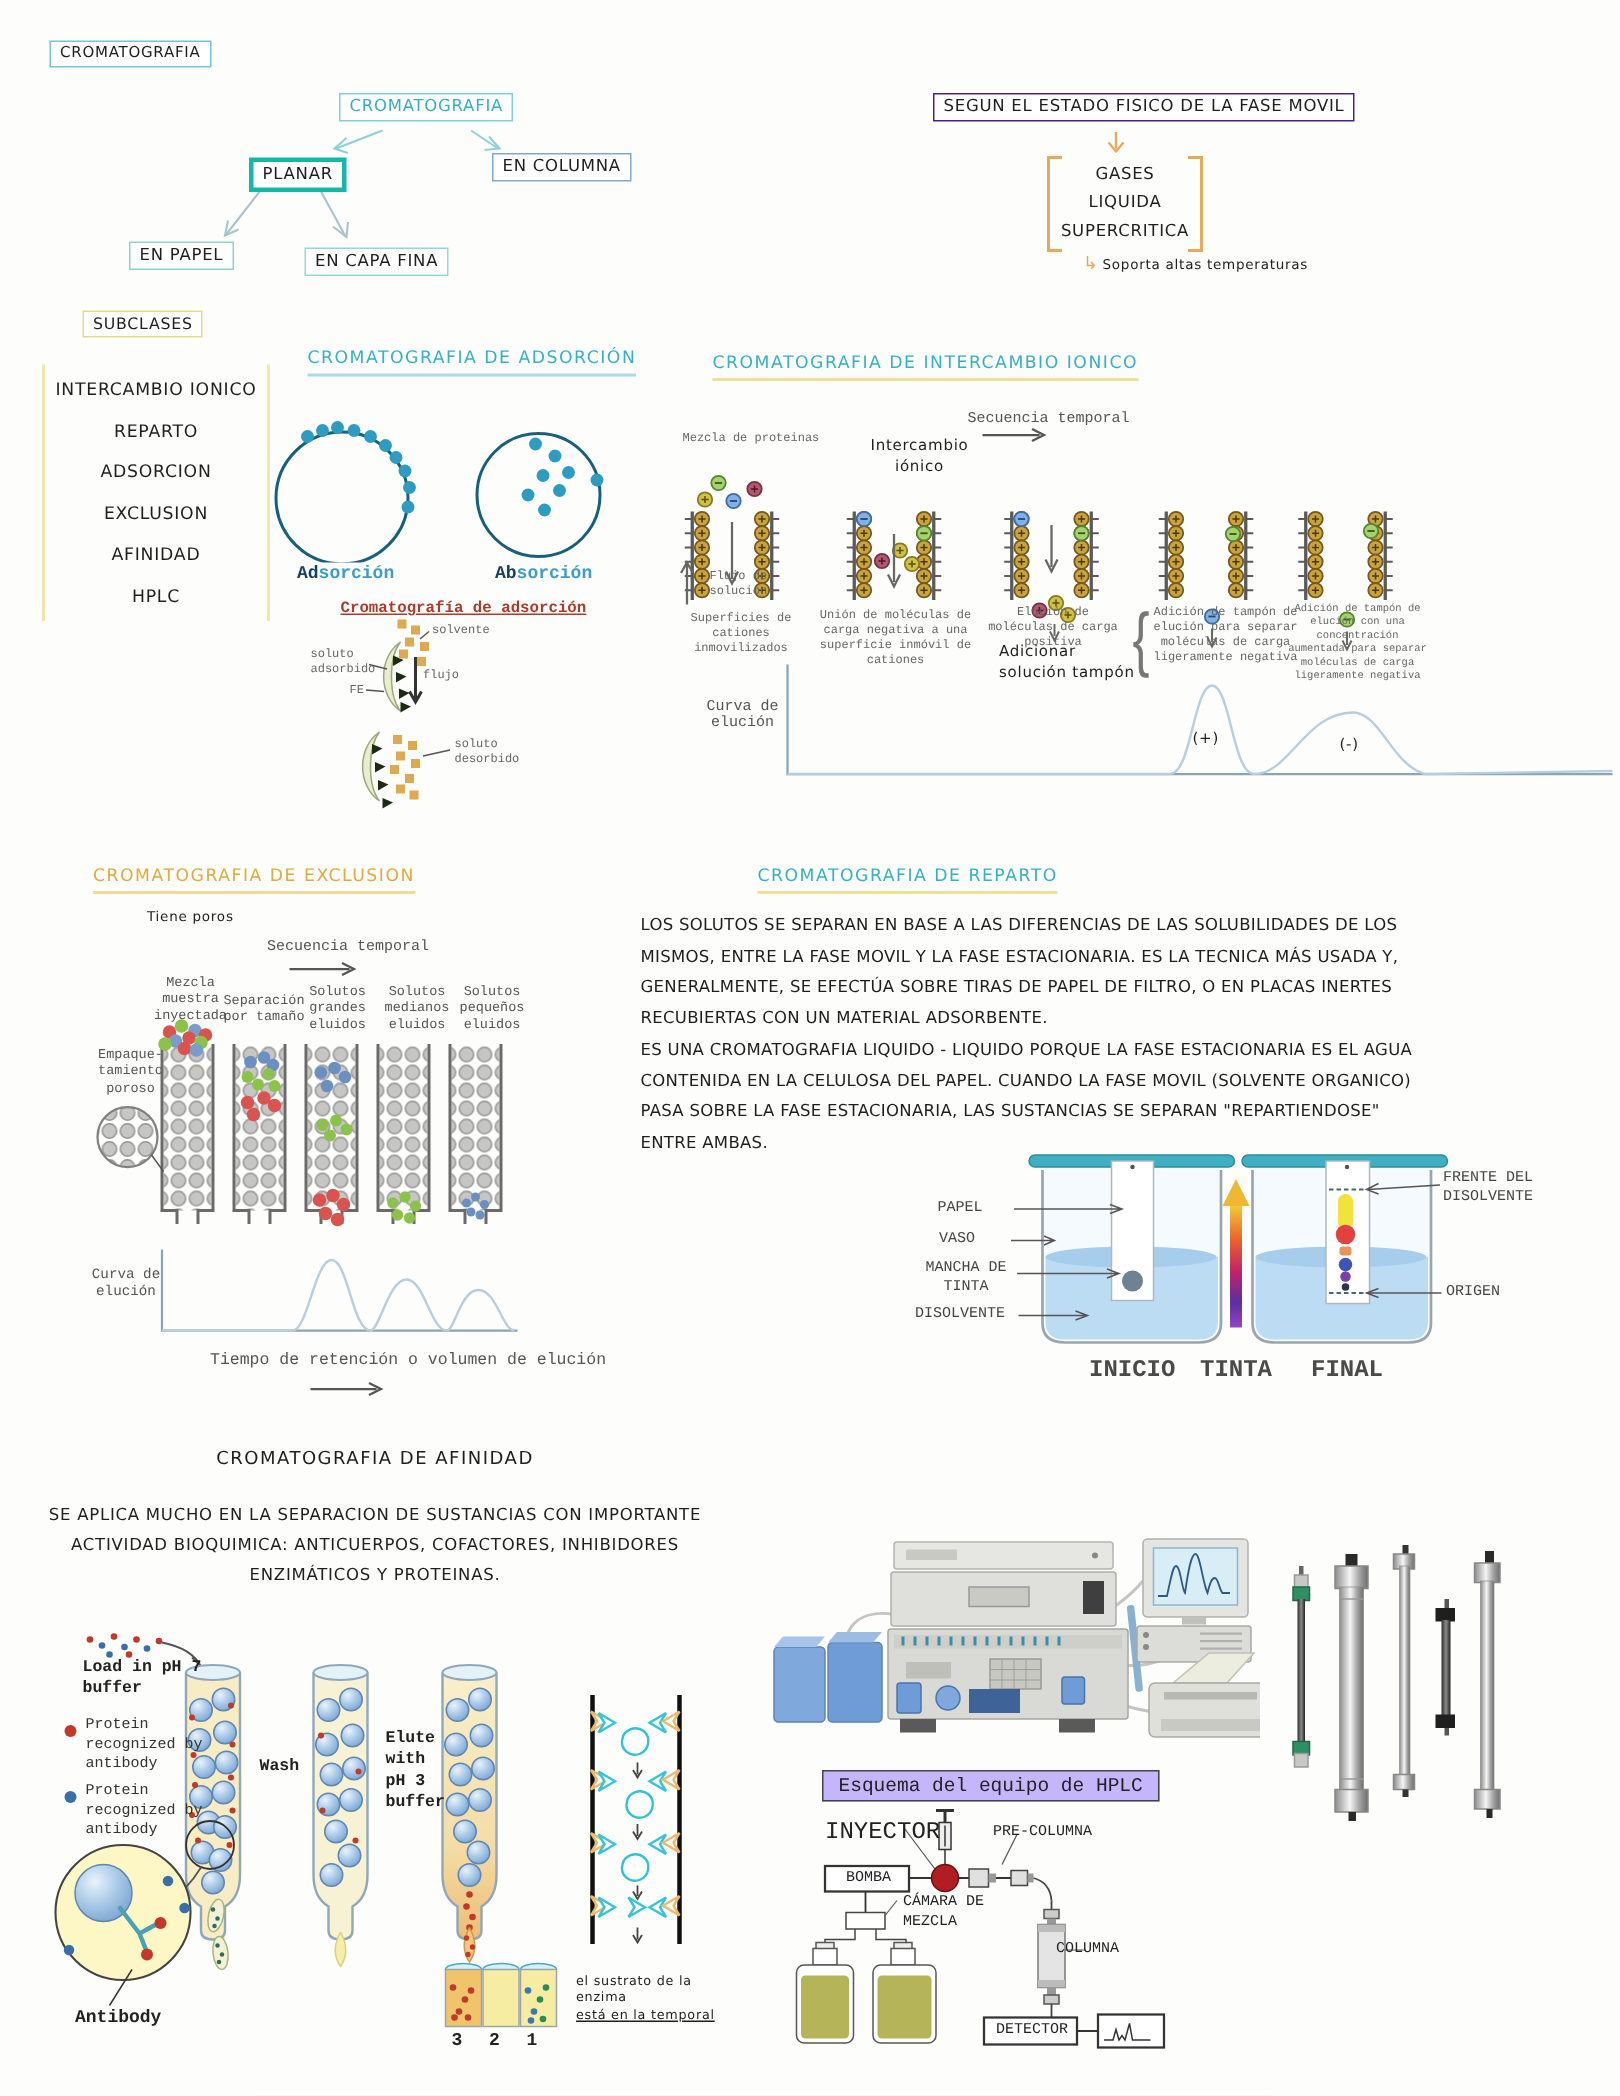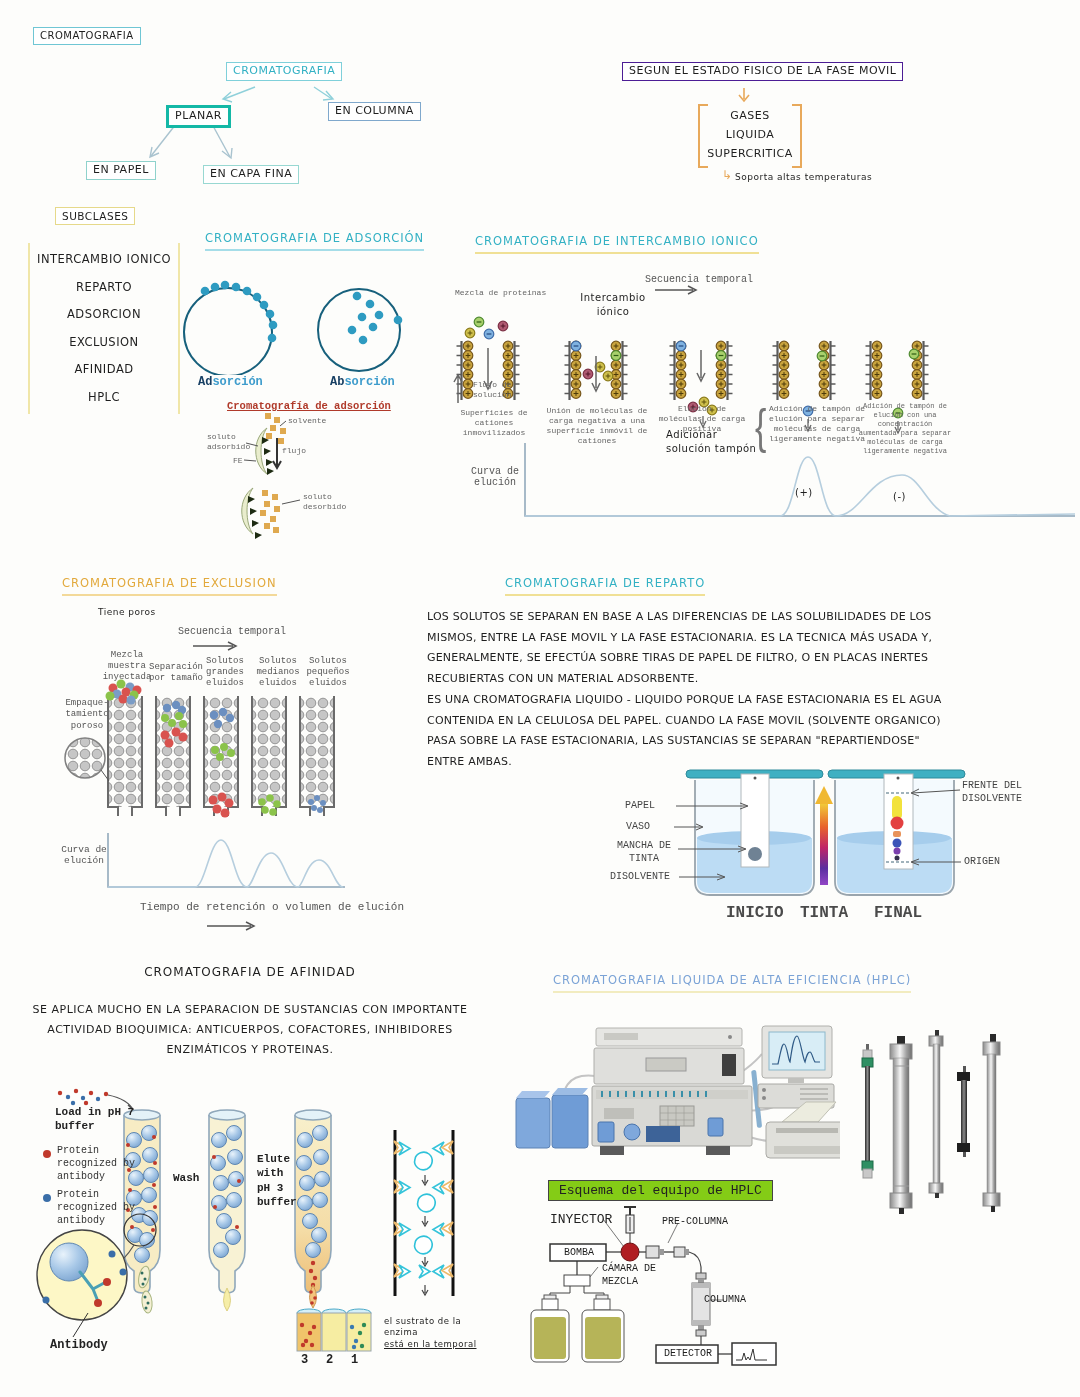--- a/index.html
+++ b/index.html
@@ -598,21 +598,20 @@
   <div class="abs pr b" style="left:257px;top:1152px;width:42px;font-size:11px;color:#222;line-height:1.3">Elute with pH 3 buffer</div>
   <div class="abs pr b" style="left:50px;top:1338px;font-size:12px;color:#222">Antibody</div>
   <div class="abs pr b" style="left:301px;top:1353px;font-size:12px;color:#222">3</div>
   <div class="abs pr b" style="left:326px;top:1353px;font-size:12px;color:#222">2</div>
   <div class="abs pr b" style="left:351px;top:1353px;font-size:12px;color:#222">1</div>
   <div class="abs hw" style="left:384px;top:1316px;width:98px;font-size:8.5px">
     <div>el sustrato de la enzima</div>
     <div style="text-decoration:underline">está en la temporal</div>
   </div>
 
-  <div class="abs hw t blue" style="left:553px;top:973px;border-bottom:2px solid #f2ecc0">CROMATOGRAFIA LIQUIDA DE ALTA EFICIENCIA (HPLC)</div>
   <svg class="abs" style="left:500px;top:1018px" width="340" height="150">
     <g stroke="#c4c4c4" stroke-width="2" fill="none">
       <path d="M70,100 C55,70 70,55 95,58"></path>
         <path d="M240,55 C255,45 258,40 262,36"></path>
         <path d="M243,92 C280,95 288,80 292,68"></path>
         <path d="M246,118 C285,130 300,122 308,116"></path>
     </g>
     <rect x="16" y="80" width="34" height="50" rx="3" fill="#7fa8dc" stroke="#5d82b4"></rect>
     <polygon points="16,80 22,73 50,73 44,80" fill="#a8c4ea"></polygon>
     <rect x="52" y="77" width="36" height="53" rx="3" fill="#6f9cd6" stroke="#5d82b4"></rect>
@@ -686,21 +685,21 @@
     <rect x="116" y="52" width="6" height="64" fill="url(#dg)"></rect>
     <rect x="112" y="115" width="13" height="9" fill="#1f1f1f"></rect>
       <rect x="118" y="124" width="3" height="5" fill="#555"></rect>
     <rect x="145" y="6" width="6" height="8" fill="#2a2a2a"></rect>
     <rect x="138" y="14" width="17" height="13" fill="url(#mg)" stroke="#888"></rect>
     <rect x="142" y="26" width="9" height="140" fill="url(#mg)" stroke="#8a8a8a" stroke-width=".5"></rect>
     <rect x="138" y="165" width="17" height="13" fill="url(#mg)" stroke="#888"></rect>
       <rect x="146" y="178" width="4" height="6" fill="#2a2a2a"></rect>
   </svg>
 
-  <div class="abs pr" style="left:548px;top:1180px;font-size:13px;color:#222;border:1.5px solid #444;padding:2px 10px;background:#84cc16">Esquema del equipo de HPLC</div>
+  <div class="abs pr" style="left:548px;top:1180px;font-size:13px;color:#222;border:1.5px solid #444;padding:2px 10px;background:#c4b5fd">Esquema del equipo de HPLC</div>
   <svg class="abs" style="left:528px;top:1205px" width="300" height="192">
     <path d="M96,2H108M102,2V10" stroke="#333" stroke-width="2" fill="none"></path>
     <rect x="98" y="10" width="8" height="18" fill="#eee" stroke="#333"></rect>
     <path d="M102,12V26M102,28V40" stroke="#333" stroke-width="1" fill="none"></path>
     <path d="M75,14L96,42" stroke="#555" stroke-width=".8"></path>
     <path d="M150,18L140,38" stroke="#555" stroke-width=".8"></path>
     <rect x="22" y="39" width="56" height="17" fill="#fff" stroke="#333" stroke-width="1.5"></rect>
     <path d="M78,47H93" stroke="#333" stroke-width="1.2"></path>
     <circle cx="102" cy="47" r="9" fill="#b01d22" stroke="#6e1012"></circle>
     <path d="M111,47H118" stroke="#333" stroke-width="1.2"></path>
@@ -730,20 +729,20 @@
       <rect x="164" y="115" width="18" height="5" fill="#bbb"></rect>
     <rect x="170" y="120" width="6" height="5" fill="#999"></rect>
     <rect x="168" y="125" width="10" height="6" fill="#ccc" stroke="#555"></rect>
     <path d="M173,131V140" stroke="#444" stroke-width="1.2"></path>
     <path d="M182,95H196" stroke="#555" stroke-width=".8"></path>
     <rect x="128" y="140" width="62" height="18" fill="#fff" stroke="#333" stroke-width="1.5"></rect>
     <path d="M190,149H204" stroke="#333" stroke-width="1.2"></path>
     <rect x="204" y="138" width="44" height="22" fill="#fff" stroke="#333" stroke-width="1.5"></rect>
     <path d="M208,155 h6 l2,-7 2,7 2,-3 2,3 3,-11 2,11 h12" stroke="#333" stroke-width="1" fill="none"></path>
   </svg>
-  <div class="abs pr" style="left:550px;top:1212px;font-size:13px;color:#222">INYECTOR</div>
+  <div class="abs pr" style="left:550px;top:1212px;font-size:16px;color:#222">INYECTOR</div>
   <div class="abs pr" style="left:662px;top:1216px;font-size:10px;color:#222">PRE-COLUMNA</div>
   <div class="abs pr ctr" style="left:552px;top:1247px;width:54px;font-size:10px;color:#222">BOMBA</div>
   <div class="abs pr" style="left:602px;top:1262px;width:72px;font-size:10px;line-height:1.3;color:#222">CÁMARA DE MEZCLA</div>
   <div class="abs pr" style="left:704px;top:1294px;font-size:10px;color:#222">COLUMNA</div>
   <div class="abs pr ctr" style="left:658px;top:1348px;width:60px;font-size:10px;color:#222">DETECTOR</div>
 
 </div>
 
 </body></html>

